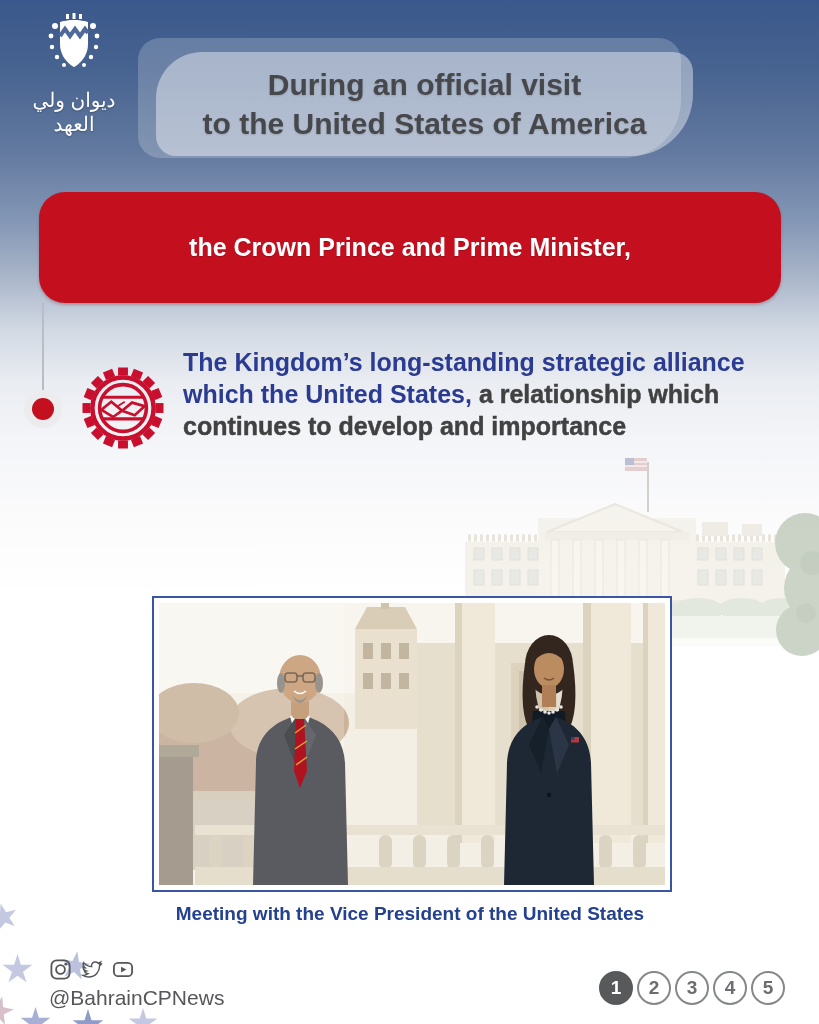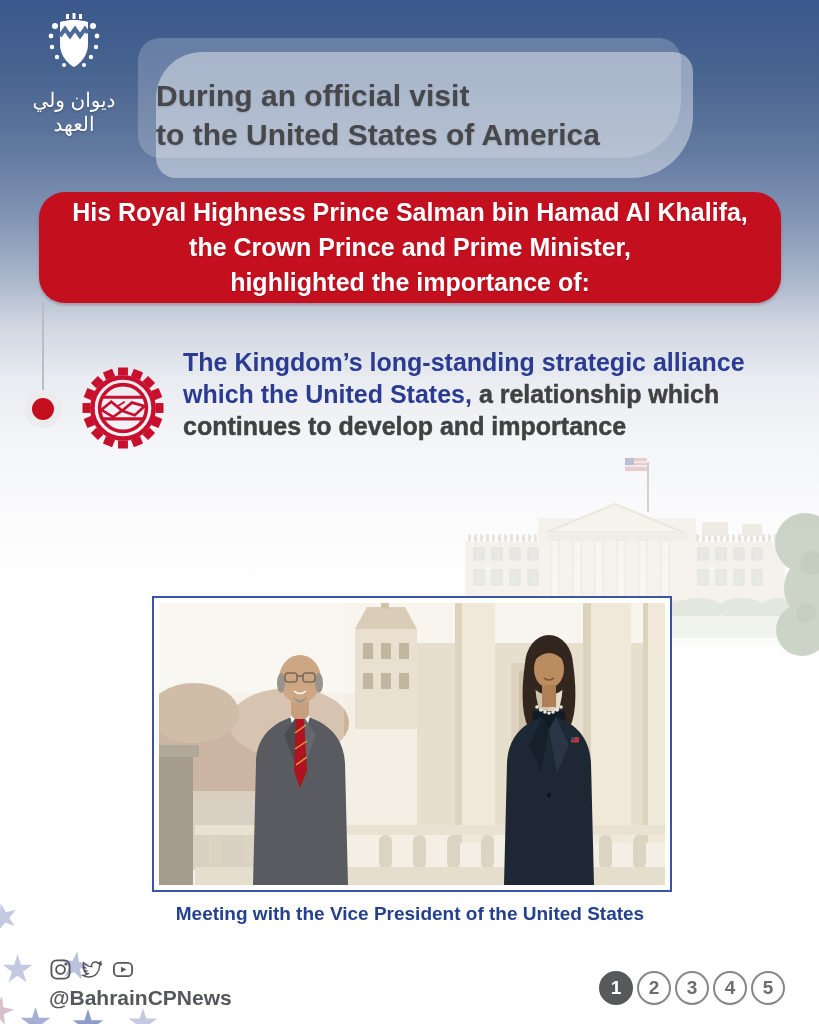--- a/index.html
+++ b/index.html
@@ -10,23 +10,23 @@
       #3b588c 0px,#476390 70px,#62799f 150px,#8396b5 220px,
       #abb7ca 280px,#d2d9e3 330px,#e9ecf1 380px,#f4f5f8 440px,
       #fbfbfc 520px,#ffffff 600px,#ffffff 1024px);
   }
   
   .logo{position:absolute;left:26px;top:12px;width:96px;text-align:center;}
   .logo .arabic{color:#ffffff;font-size:20px;margin-top:2px;text-shadow:0 1px 2px rgba(0,0,0,.25);}
   
   .panel-back{position:absolute;left:138px;top:38px;width:543px;height:120px;
     background:rgba(255,255,255,.20);border-radius:22px 22px 58px 22px;}
-  .panel-front{position:absolute;left:156px;top:52px;width:537px;height:126px;
+  .panel-front{position:absolute;left:156px;top:52px;width:537px;height:104px;
     background:rgba(255,255,255,.42);border-radius:46px 20px 62px 20px;
-    display:flex;flex-direction:column;align-items:flex-start;justify-content:center;}
+    display:flex;flex-direction:column;align-items:center;justify-content:center;}
   .panel-front .h-line{font-weight:bold;font-size:30px;line-height:39px;color:#47484c;
     text-shadow:0 1px 2px rgba(0,0,0,.15);}
   
   .banner{position:absolute;left:39px;top:192px;width:742px;height:111px;
     background:#c40f1f;border-radius:26px;display:flex;flex-direction:column;
     align-items:center;justify-content:center;box-shadow:0 2px 3px rgba(90,0,10,.25);}
   .banner .b-line{color:#ffffff;font-weight:bold;font-size:25px;line-height:35px;
     text-shadow:0 1px 1px rgba(0,0,0,.2);}
   
   .connector-line{position:absolute;left:42px;top:303px;width:2px;height:88px;background:#b9bdc5;}
@@ -42,21 +42,21 @@
   
   .photo-frame{position:absolute;left:152px;top:596px;width:520px;height:296px;
     background:#ffffff;border:2px solid #3a55a4;box-sizing:border-box;padding:5px;}
   .photo-frame svg{display:block;}
   .caption{position:absolute;left:85px;top:901px;width:650px;text-align:center;
     color:#24418f;font-weight:bold;font-size:19px;line-height:26px;}
   
   .star{position:absolute;clip-path:polygon(50% 0%,61% 35%,98% 35%,68% 57%,79% 91%,50% 70%,21% 91%,32% 57%,2% 35%,39% 35%);}
   
   .social-row{position:absolute;left:49px;top:958px;display:flex;gap:6px;align-items:center;}
-  .handle{position:absolute;left:49px;top:986px;font-size:21px;color:#56575b;font-weight:bold;}
+  .handle{position:absolute;left:49px;top:986px;font-size:21px;color:#56575b;}
   .pagination{position:absolute;left:599px;top:971px;display:flex;gap:4px;}
   .page-dot{width:34px;height:34px;border-radius:50%;box-sizing:border-box;
     display:flex;align-items:center;justify-content:center;
     font-size:19px;font-weight:bold;border:2px solid #85878a;color:#6b6d70;background:rgba(255,255,255,.65);}
   .page-dot.active{background:#58595b;border-color:#58595b;color:#ffffff;}
 </style>
 </head>
 <body>
 
 <div class="poster">
@@ -84,23 +84,21 @@
     <div class="arabic">ديوان ولي العهد</div>
   </div>
 
   <div class="panel-back"></div>
   <div class="panel-front">
     <div class="h-line">During an official visit</div>
     <div class="h-line">to the United States of America</div>
   </div>
 
   <div class="banner">
-    <div class="b-line">His Royal Highness Prince Salman bin Hamad Al Khalifa,</div>
     <div class="b-line">the Crown Prince and Prime Minister,</div>
-    <div class="b-line">highlighted the importance of:</div>
   </div>
 
   <div class="connector-line"></div>
   <div class="dot-halo"></div>
   <div class="dot-red"></div>
 
   <svg class="gear" width="90" height="96" viewBox="-50 -50 100 100">
     <g stroke="#c8102e" fill="none">
       <g stroke-width="11">
         <line x1="0" y1="-36" x2="0" y2="-45"></line>

